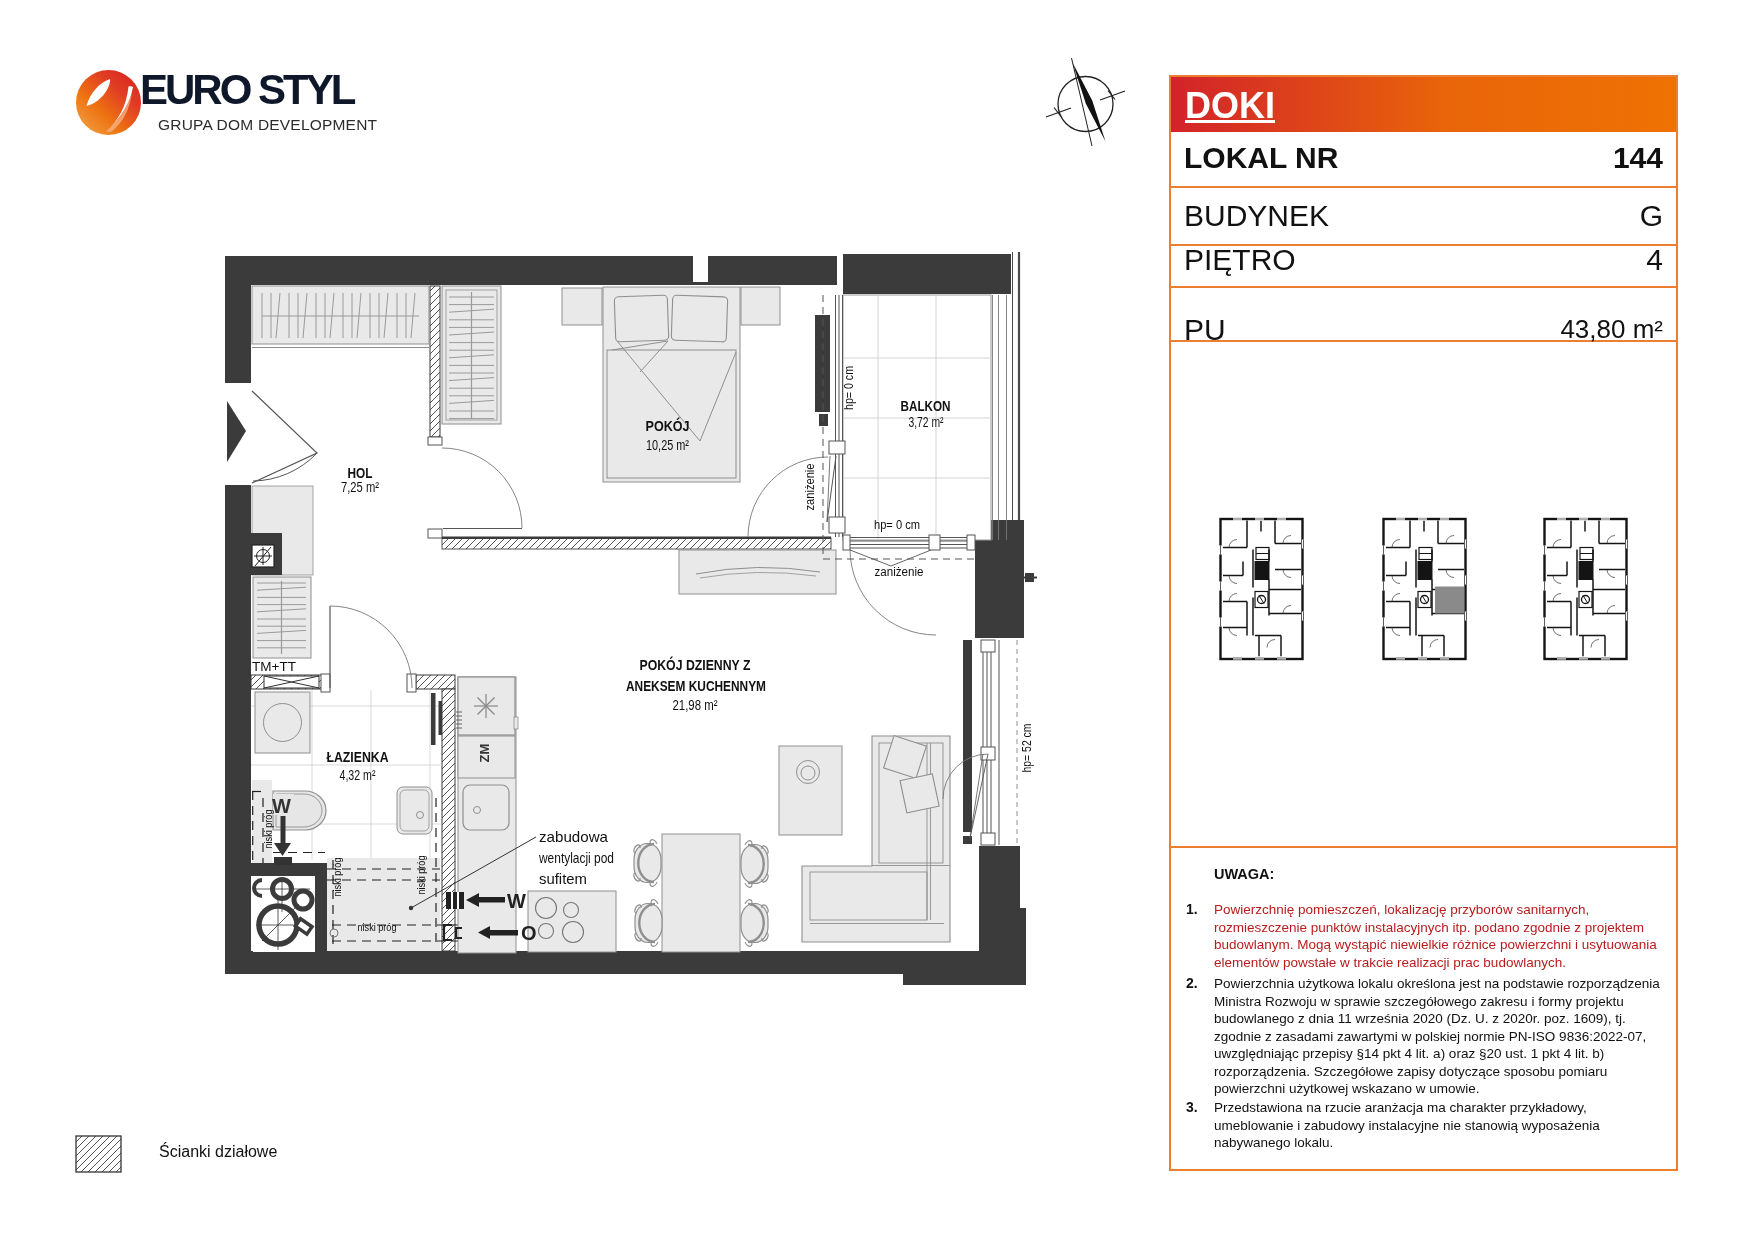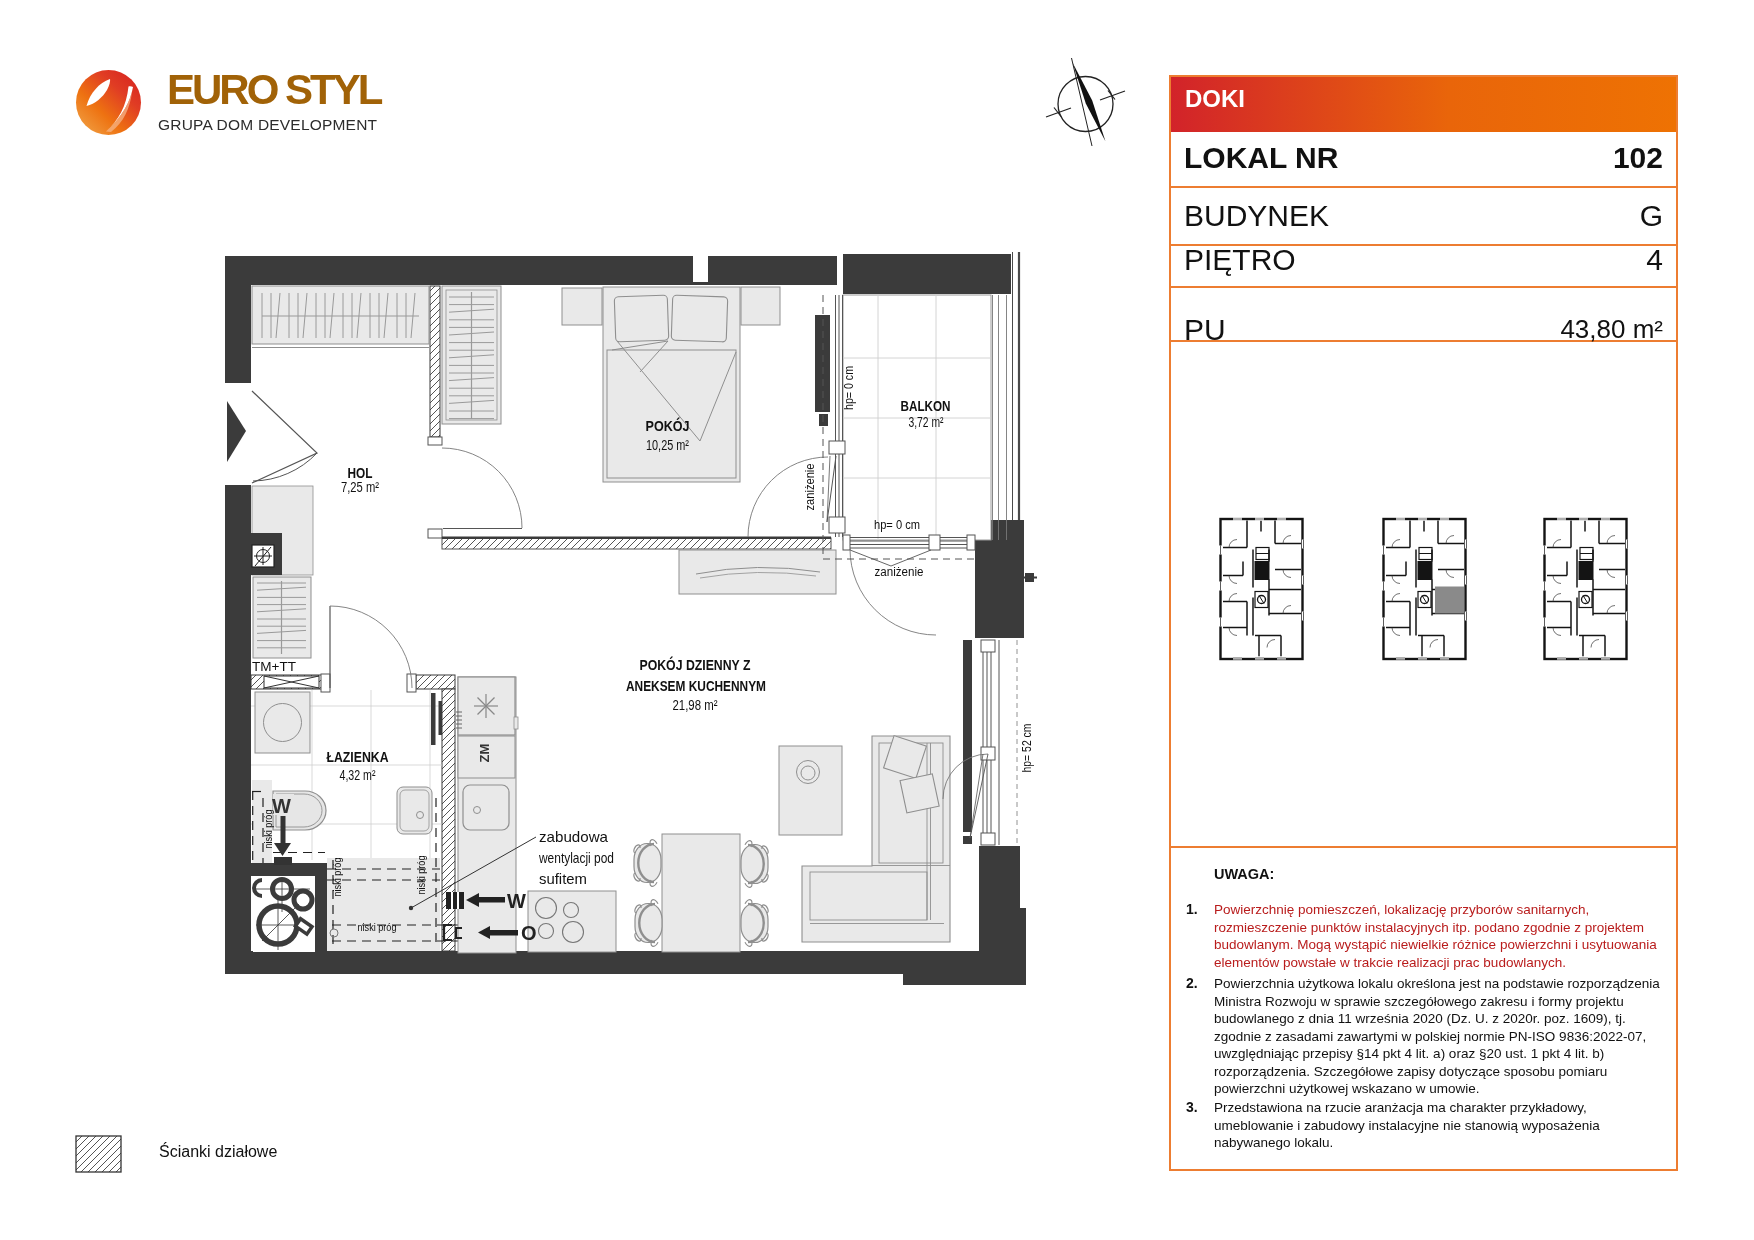--- a/index.html
+++ b/index.html
@@ -4,32 +4,32 @@
 html,body{margin:0;padding:0;width:1754px;height:1240px;background:#fff;
 font-family:'Liberation Sans',sans-serif;overflow:hidden;}
 .abs{position:absolute;}
 #panel{position:absolute;left:1169px;top:75px;width:505px;height:1092px;border:2px solid #ED7D31;}
 .row{position:absolute;left:0;width:100%;box-sizing:border-box;border-bottom:2px solid #ED7D31;}
 .lab{position:absolute;left:13px;font-size:30px;color:#111;}
 .val{position:absolute;right:13px;font-size:30px;color:#111;text-align:right;}
 </style></head>
 <body>
 
-<div class="abs" style="left:167px;top:66px;font-size:42px;font-weight:bold;color:#a16207;letter-spacing:-3px;">EURO STYL</div>
+<div class="abs" style="left:140px;top:66px;font-size:42px;font-weight:bold;color:#0f172a;letter-spacing:-3px;">EURO STYL</div>
 <div class="abs" style="left:158px;top:116px;font-size:15.5px;color:#2c2c2c;letter-spacing:0.2px;">GRUPA DOM DEVELOPMENT</div>
 
 <div id="panel">
 
   <div class="row" style="top:0;height:55px;border-bottom:none;background:linear-gradient(90deg,#d2232a 0%,#e9650a 55%,#ee7203 100%);">
-    <div style="position:absolute;left:14px;top:8px;font-size:24px;font-weight:bold;color:#fff;">DOKI</div>
+    <div style="position:absolute;left:14px;top:8px;font-size:36px;font-weight:bold;color:#fff;text-decoration:underline;">DOKI</div>
   </div>
 
   <div class="row" style="top:55px;height:56px;">
     <div class="lab" style="top:9px;font-weight:bold;">LOKAL NR</div>
-    <div class="val" style="top:9px;font-weight:bold;">102</div>
+    <div class="val" style="top:9px;font-weight:bold;">144</div>
   </div>
 
   <div class="row" style="top:110px;height:59px;">
     <div class="lab" style="top:12px;">BUDYNEK</div>
     <div class="val" style="top:12px;">G</div>
   </div>
 
   <div class="row" style="top:155px;height:56px;">
     <div class="lab" style="top:11px;">PIĘTRO</div>
     <div class="val" style="top:11px;">4</div>

